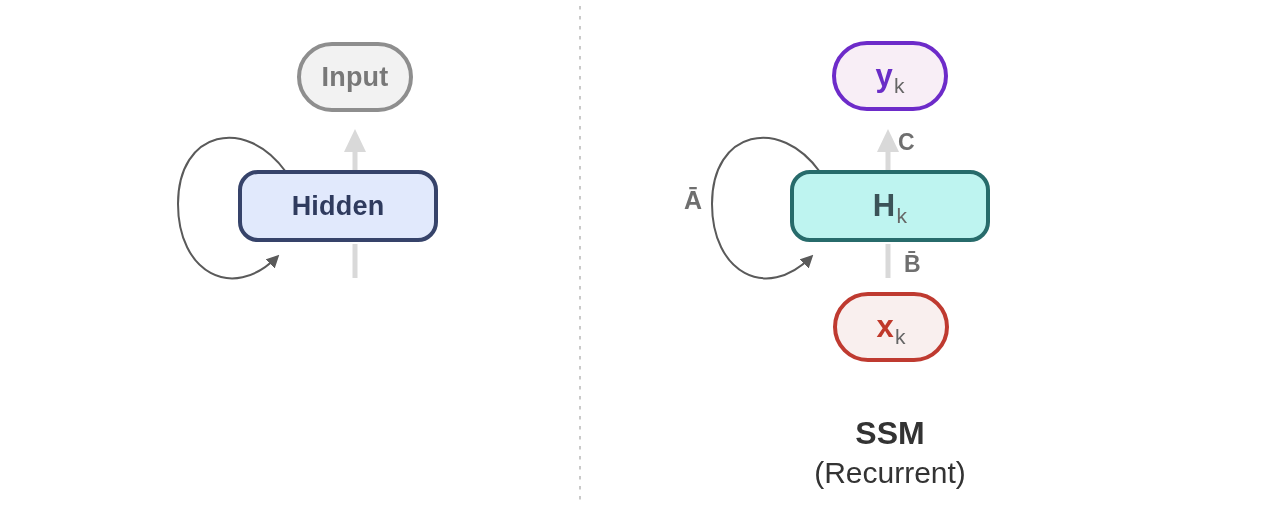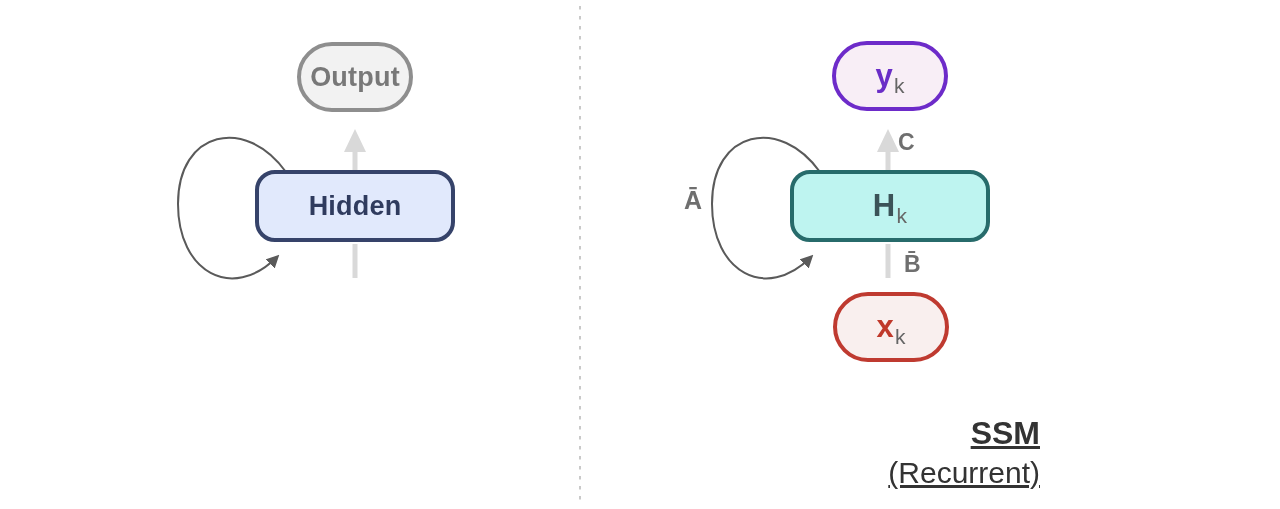--- a/index.html
+++ b/index.html
@@ -53,23 +53,22 @@
     font-weight: 700;
     font-size: 23px;
     color: var(--edge-label-text);
     line-height: 27px;
   }
   .loop-label { font-size: 25px; line-height: 29px; }
 
   
   .caption {
     position: absolute;
-    text-align: right;
+    text-align: center;
     color: var(--caption-text);
-    text-decoration: underline;
   }
   .caption-main { font-weight: 700; font-size: 32px; line-height: 40px; }
   .caption-sub  { font-weight: 400; font-size: 30px; line-height: 40px; margin-top: 0; }
 </style>
 </head>
 <body>
 
 <div id="canvas">
 
   <svg id="lines" width="1280" height="509" viewBox="0 0 1280 509">
@@ -86,24 +85,24 @@
     <polygon class="larrow-head" points="355,129 344,152 366,152"></polygon>
     <line class="larrow-line" x1="355" y1="244" x2="355" y2="278"></line>
 
     <path class="loop" d="M 820 172 C 780 116, 712 130, 712 204 C 712 272, 766 302, 811 257" marker-end="url(#darkArrow)"></path>
     <line class="larrow-line" x1="888" y1="171" x2="888" y2="150"></line>
     <polygon class="larrow-head" points="888,129 877,152 899,152"></polygon>
     <line class="larrow-line" x1="888" y1="244" x2="888" y2="278"></line>
   </svg>
 
   <div class="node pill gray-node" style="left:297px; top:42px;">
-    <span class="nlabel">Output</span>
+    <span class="nlabel">Input</span>
   </div>
 
-  <div class="node box hidden-node" style="left:255px; top:170px;justify-content:center;">
+  <div class="node box hidden-node" style="left:238px; top:170px;justify-content:center;">
     <span class="nlabel">Hidden</span>
   </div>
 
 
 
   <div class="node pill yk-node" style="left:832px; top:41px;">
     <span class="nlabel">y</span>
       <span class="sub">k</span>
   </div>
 

